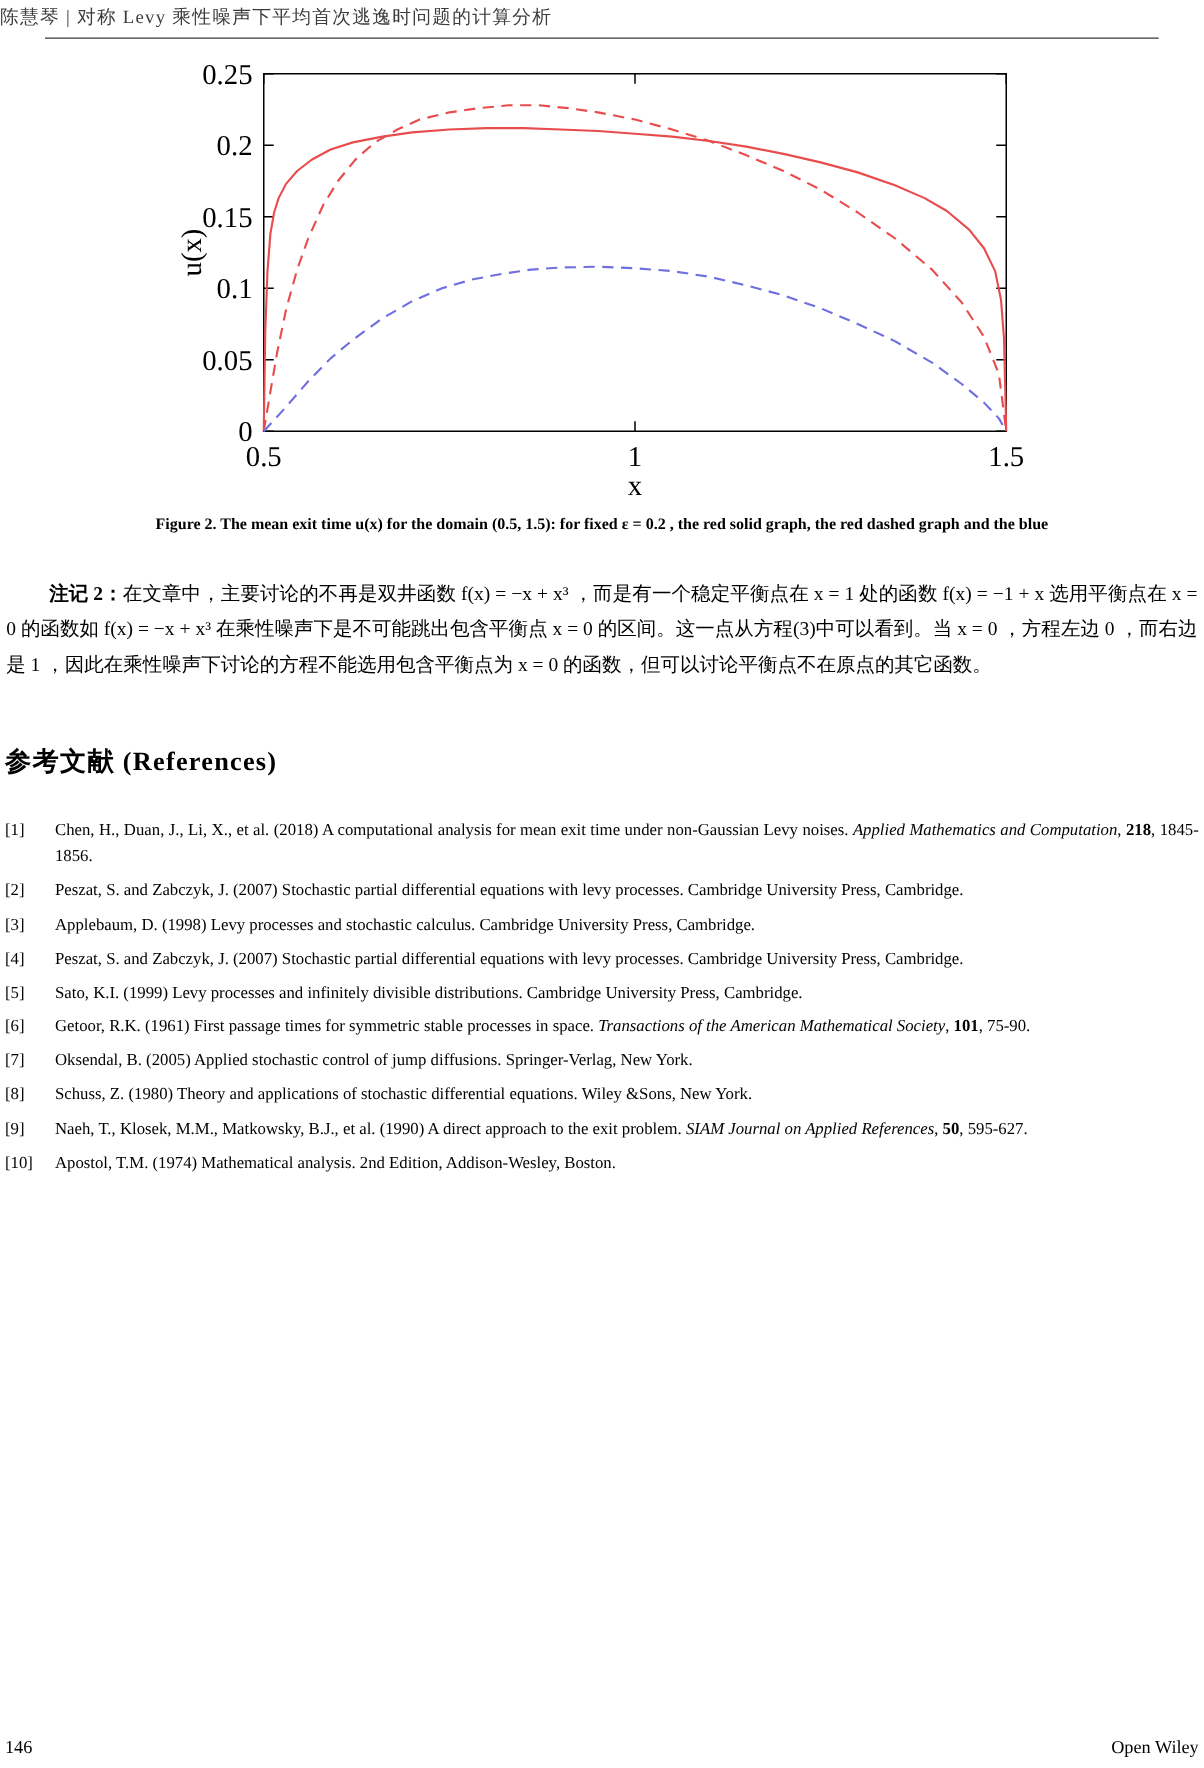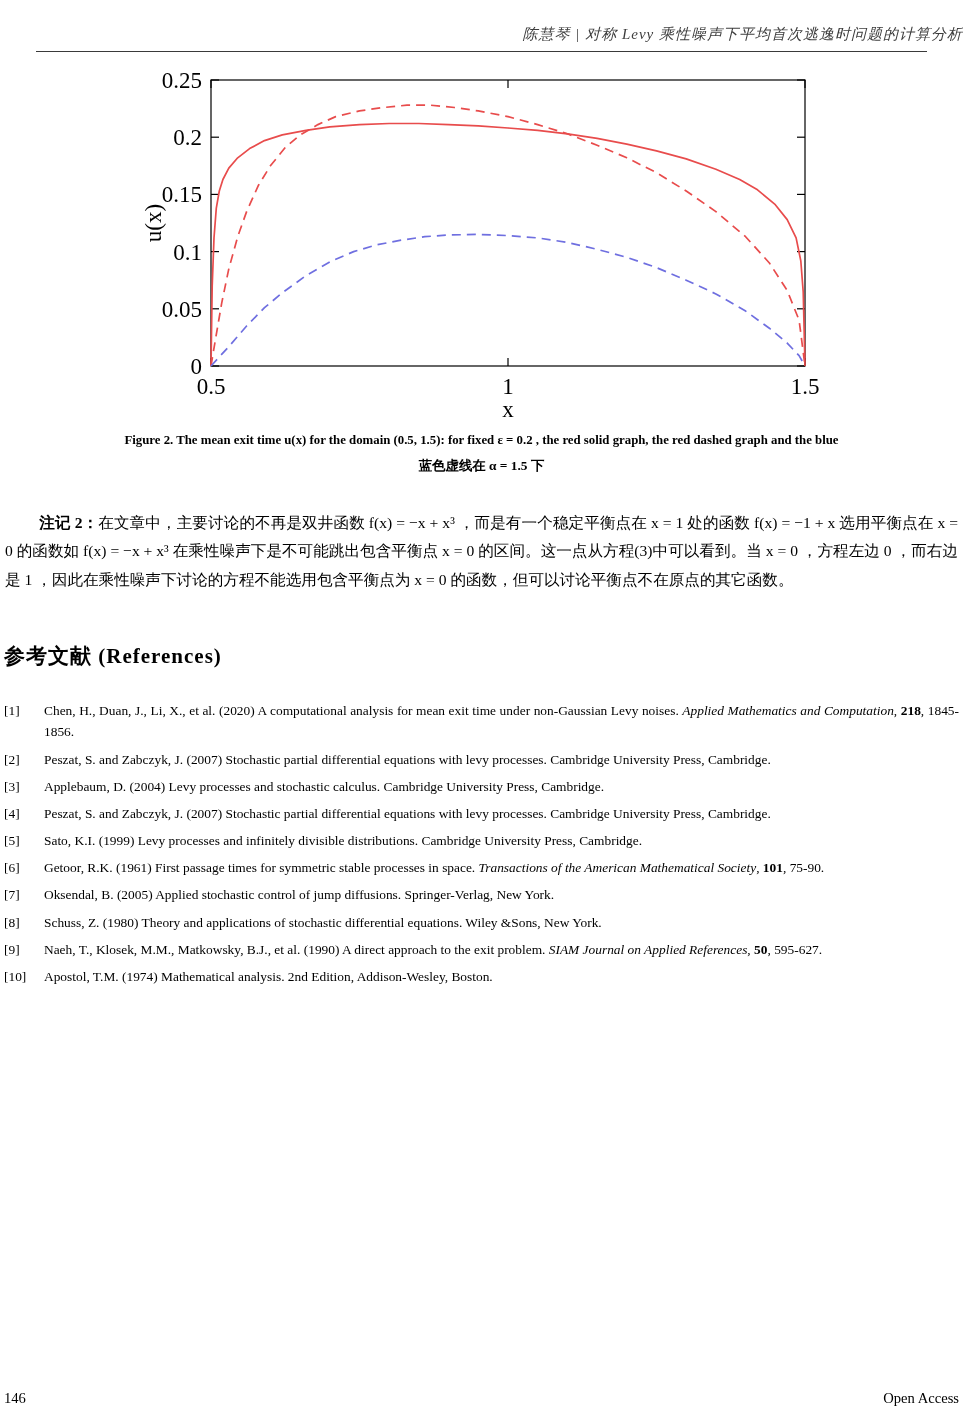--- a/index.html
+++ b/index.html
@@ -1,21 +1,21 @@
 <!DOCTYPE html>
 <html><head>
 <meta charset="utf-8">
 <style>
   html,body{margin:0;padding:0;}
   body{
     width:963px;height:1414px;position:relative;overflow:hidden;
     background:#ffffff;color:#000;
     font-family:"Liberation Serif","DejaVu Serif",serif;
   }
-  .header{text-align:right;padding-top:25px;font-size:15px;color:#3d3d3d;letter-spacing:1px;font-style:italic;}
+  .header{text-align:left;padding-top:4px;font-size:15px;color:#3d3d3d;letter-spacing:1px;}
   .divider{border:none;border-top:1px solid #3a3a3a;margin:7px 36px 0 36px;}
   .chart-wrap{width:690px;margin:16px auto 0 auto;}
   #chart-svg{display:block;}
   #chart-svg text{font-family:"Liberation Serif","DejaVu Serif",serif;fill:#000;}
   .cap{text-align:center;font-weight:700;margin:0 30px;}
   .cap-en{font-size:12.8px;line-height:1.95;margin-top:8px;}
   .cap-zh{font-size:13.4px;line-height:1.95;}
   .note{margin:30px 5px 0 5px;font-size:15.6px;line-height:1.82;text-align:justify;text-indent:2.2em;}
   .note-label{font-weight:700;}
   .refs-heading{margin:48px 4px 0 4px;font-size:21px;font-weight:700;letter-spacing:1px;}
@@ -71,39 +71,38 @@
       <path d="M74.0,298.0 L75.2,217.9 L77.0,169.9 L79.3,140.1 L82.3,123.0 L85.9,111.5 L91.8,100.1 L100.7,89.8 L112.6,80.6 L127.5,72.6 L145.3,66.9 L169.0,62.3 L192.8,58.9 L222.5,56.6 L252.2,55.5 L281.9,55.5 L311.6,56.6 L341.3,57.8 L371.0,60.0 L400.7,62.3 L430.4,65.8 L460.1,70.3 L489.8,76.1 L519.5,82.9 L549.2,90.9 L578.9,101.2 L602.7,111.5 L620.5,121.8 L638.3,136.7 L650.2,151.6 L659.1,169.9 L663.8,192.8 L666.2,223.6 L668.0,298.0" fill="none" stroke="#e84c4c" stroke-width="1.7" stroke-linejoin="round" stroke-dasharray="none"></path>
       <path d="M74.0,298.0 L78.8,269.4 L84.7,235.1 L91.8,200.8 L100.7,168.7 L109.6,143.6 L121.5,117.2 L133.4,97.8 L148.3,79.5 L163.1,66.9 L180.9,56.6 L198.7,48.6 L222.5,42.9 L246.3,39.5 L270.0,37.2 L293.8,37.2 L317.5,39.5 L341.3,42.9 L371.0,48.6 L400.7,56.6 L430.4,65.8 L460.1,77.2 L489.8,89.8 L519.5,104.7 L549.2,123.0 L578.9,143.6 L608.6,168.7 L632.4,195.0 L650.2,222.5 L662.1,252.2 L668.0,298.0" fill="none" stroke="#e84c4c" stroke-width="1.7" stroke-linejoin="round" stroke-dasharray="9 6"></path>
       <path d="M74.0,298.0 L91.8,278.6 L109.6,258.0 L127.5,239.7 L145.3,224.8 L169.0,207.6 L192.8,193.9 L216.6,183.6 L240.3,176.7 L264.1,172.2 L287.8,168.7 L311.6,167.0 L341.3,166.4 L371.0,167.6 L400.7,169.9 L430.4,174.4 L460.1,181.3 L489.8,189.3 L519.5,199.6 L549.2,212.2 L578.9,225.9 L608.6,243.1 L632.4,260.2 L650.2,275.1 L662.1,287.7 L668.0,298.0" fill="none" stroke="#6f6fe0" stroke-width="1.7" stroke-linejoin="round" stroke-dasharray="9 6"></path>
     </svg>
 </div>
 
 <div class="cap cap-en">
   <div>Figure 2. The mean exit time  u(x)  for the domain (0.5, 1.5): for fixed  ε = 0.2 , the red solid graph, the red dashed graph and the blue</div>
 </div>
 <div class="cap cap-zh">
-  <div>蓝色虚线在 α = 1.5 下</div>
 </div>
 
 <p class="note"><span class="note-label">注记 2：</span><span>在文章中，主要讨论的不再是双井函数 f(x) = −x + x³ ，而是有一个稳定平衡点在 x = 1 处的函数 f(x) = −1 + x 选用平衡点在 x = 0 的函数如 f(x) = −x + x³ 在乘性噪声下是不可能跳出包含平衡点 x = 0 的区间。这一点从方程(3)中可以看到。当 x = 0 ，方程左边 0 ，而右边是 1 ，因此在乘性噪声下讨论的方程不能选用包含平衡点为 x = 0 的函数，但可以讨论平衡点不在原点的其它函数。</span></p>
 
 <h2 class="refs-heading">参考文献  (References)</h2>
 
 <div class="refs">
   <div class="ref">
     <span class="ref-num">[1]</span>
-    <span class="ref-text"><span>Chen, H., Duan, J., Li, X., et al. (2020) A computational analysis for mean exit time under non-Gaussian Levy noises. </span><span class="it">Applied Mathematics and Computation</span><span>, </span><span class="bd">218</span><span>, 1845-1856.</span></span>
+    <span class="ref-text"><span>Chen, H., Duan, J., Li, X., et al. (2018) A computational analysis for mean exit time under non-Gaussian Levy noises. </span><span class="it">Applied Mathematics and Computation</span><span>, </span><span class="bd">218</span><span>, 1845-1856.</span></span>
   </div>
   <div class="ref">
     <span class="ref-num">[2]</span>
     <span class="ref-text"><span>Peszat, S. and Zabczyk, J. (2007) Stochastic partial differential equations with levy processes. Cambridge University Press, Cambridge.</span><span class="it"></span><span></span><span class="bd"></span><span></span></span>
   </div>
   <div class="ref">
     <span class="ref-num">[3]</span>
-    <span class="ref-text"><span>Applebaum, D. (2004) Levy processes and stochastic calculus. Cambridge University Press, Cambridge.</span><span class="it"></span><span></span><span class="bd"></span><span></span></span>
+    <span class="ref-text"><span>Applebaum, D. (1998) Levy processes and stochastic calculus. Cambridge University Press, Cambridge.</span><span class="it"></span><span></span><span class="bd"></span><span></span></span>
   </div>
   <div class="ref">
     <span class="ref-num">[4]</span>
     <span class="ref-text"><span>Peszat, S. and Zabczyk, J. (2007) Stochastic partial differential equations with levy processes. Cambridge University Press, Cambridge.</span><span class="it"></span><span></span><span class="bd"></span><span></span></span>
   </div>
   <div class="ref">
     <span class="ref-num">[5]</span>
     <span class="ref-text"><span>Sato, K.I. (1999) Levy processes and infinitely divisible distributions. Cambridge University Press, Cambridge.</span><span class="it"></span><span></span><span class="bd"></span><span></span></span>
   </div>
   <div class="ref">
@@ -123,14 +122,14 @@
     <span class="ref-text"><span>Naeh, T., Klosek, M.M., Matkowsky, B.J., et al. (1990) A direct approach to the exit problem. </span><span class="it">SIAM Journal on Applied References</span><span>, </span><span class="bd">50</span><span>, 595-627.</span></span>
   </div>
   <div class="ref">
     <span class="ref-num">[10]</span>
     <span class="ref-text"><span>Apostol, T.M. (1974) Mathematical analysis. 2nd Edition, Addison-Wesley, Boston.</span><span class="it"></span><span></span><span class="bd"></span><span></span></span>
   </div>
 </div>
 
 <div class="footer">
   <span>146</span>
-  <span>Open Access</span>
+  <span>Open Wiley</span>
 </div>
 
 </body></html>

